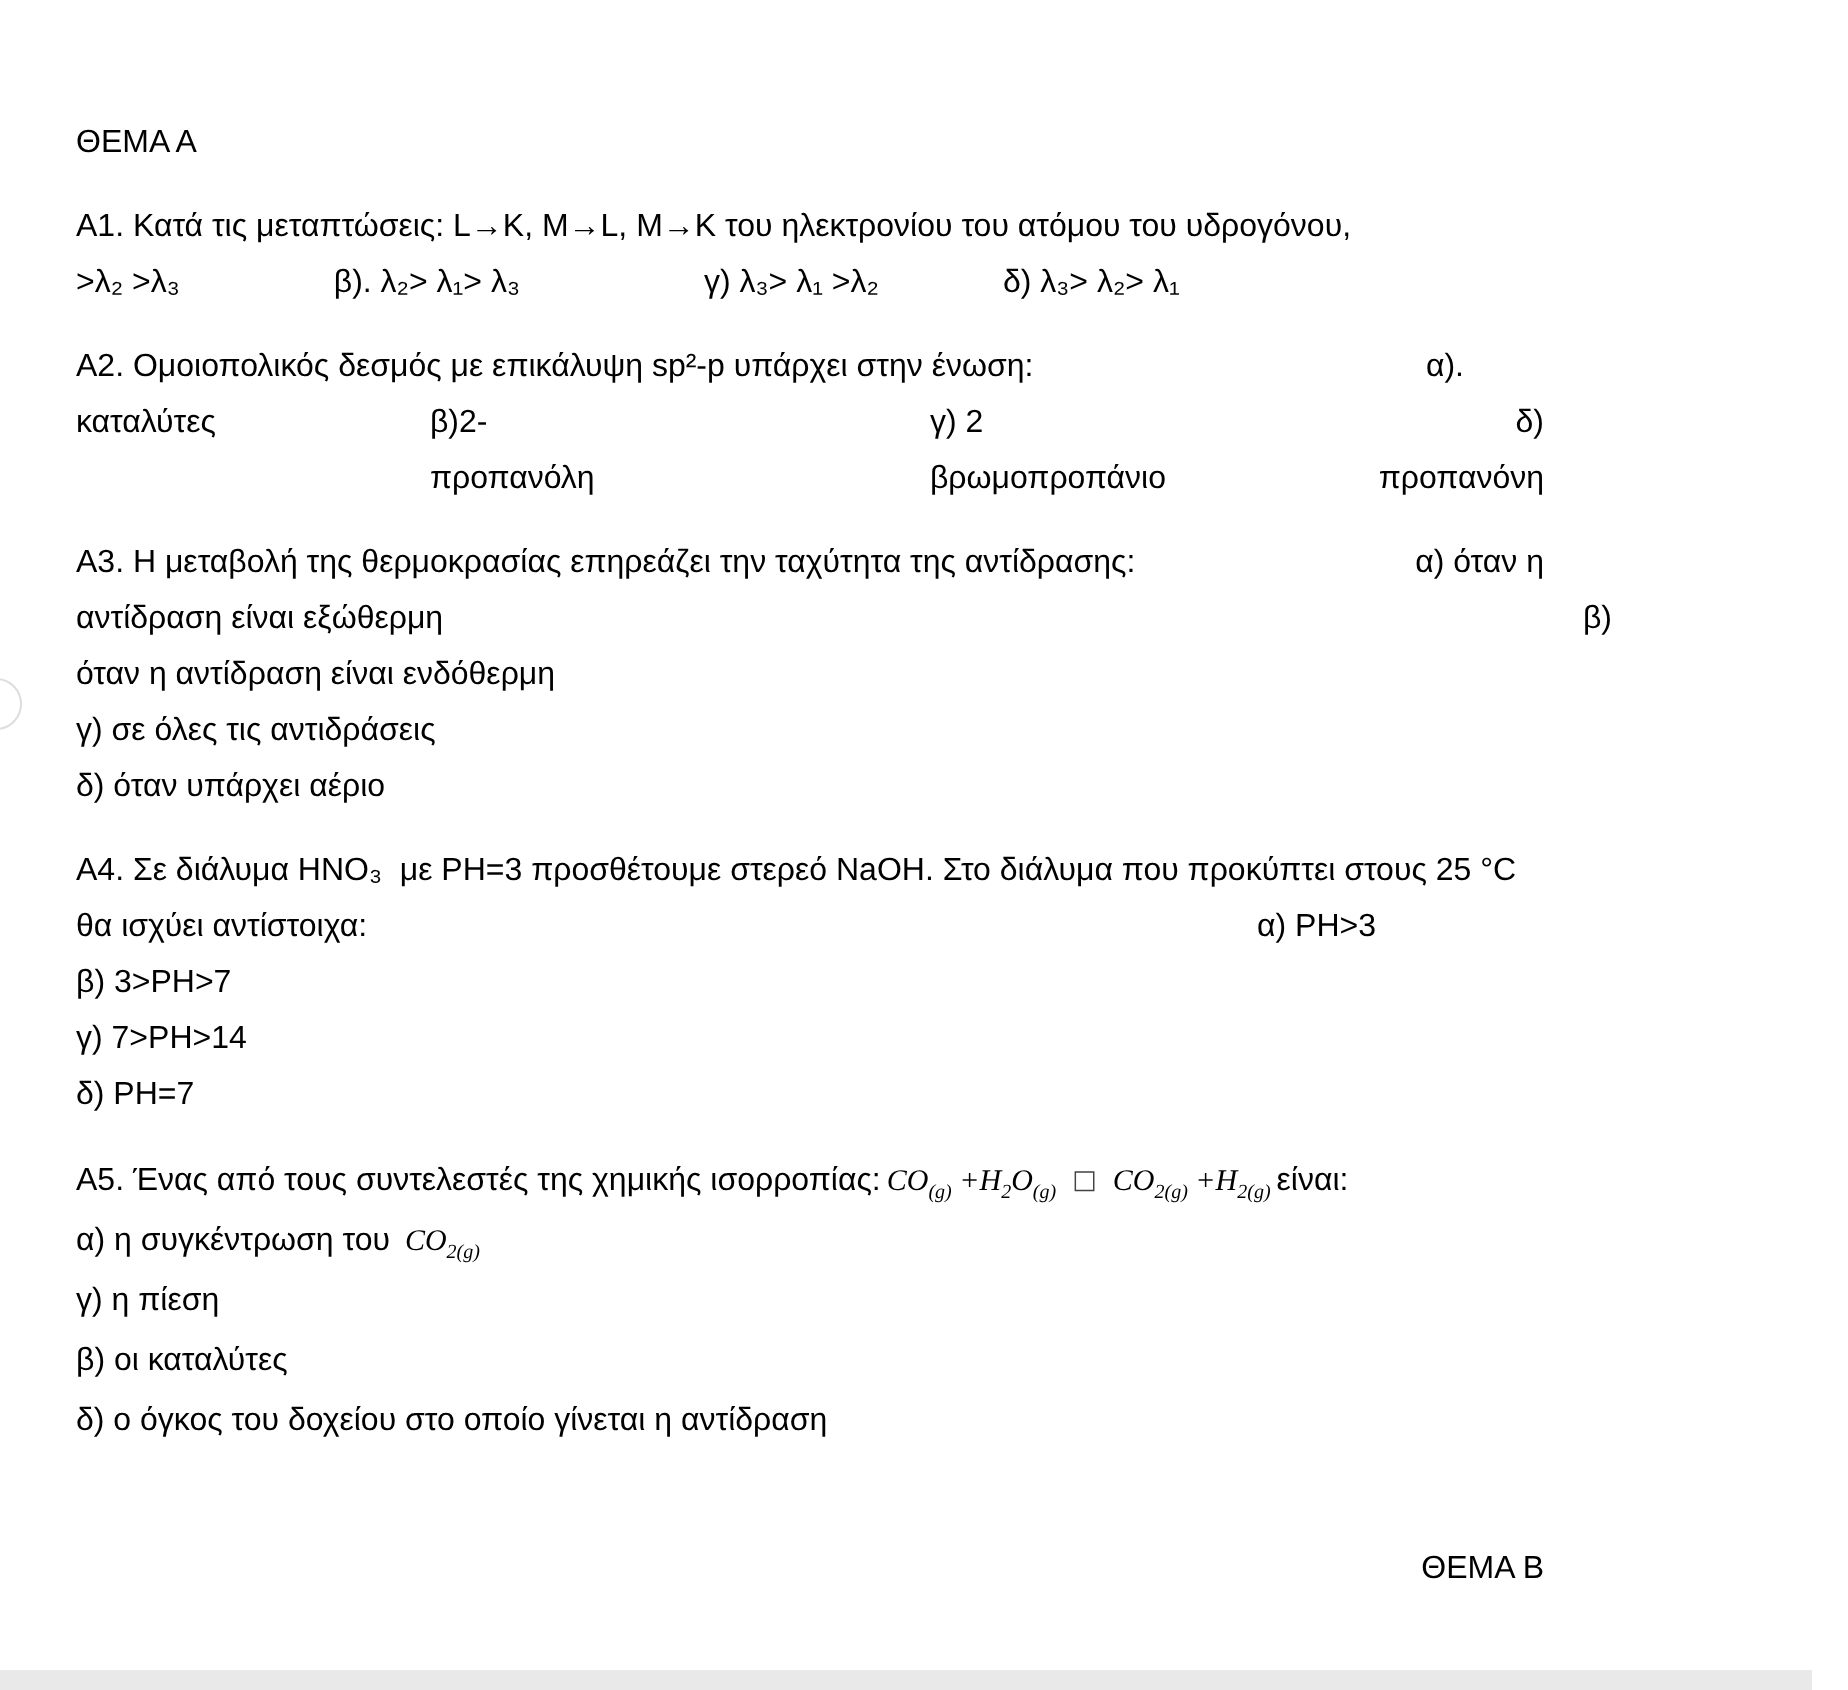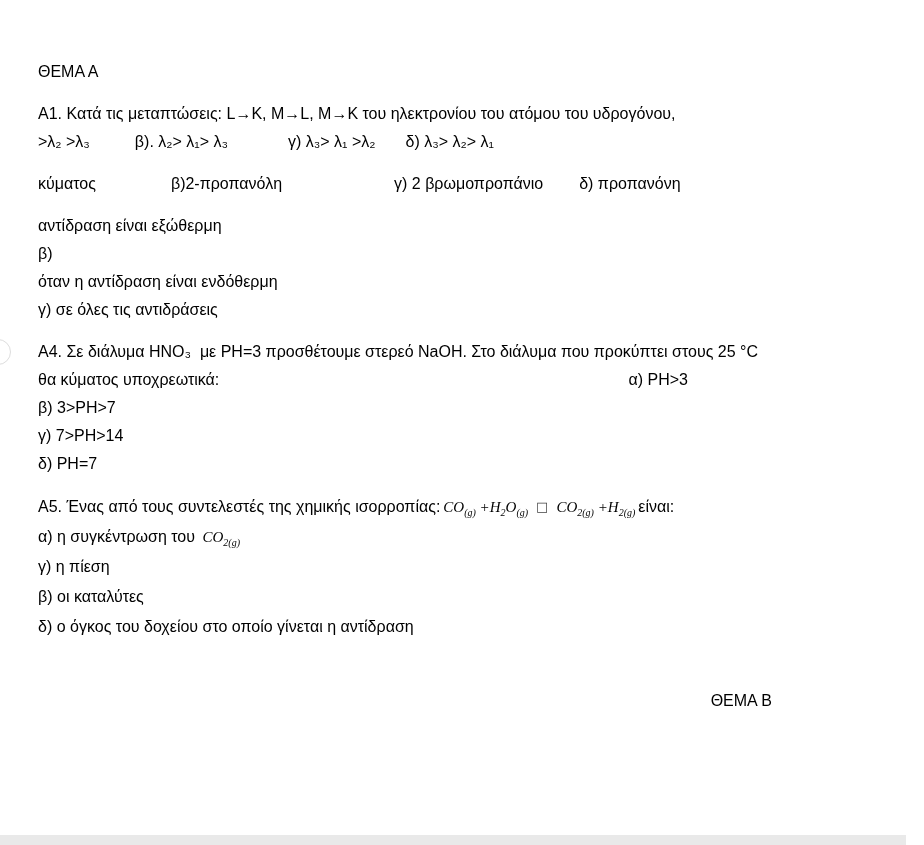--- a/index.html
+++ b/index.html
@@ -16,30 +16,30 @@
     width:812px; height:845px;
     padding:58px 40px 0 38px;
   }
   .heading { line-height:28px; }
   .heading-b { margin-top:45px;text-align:right; }
   .para { margin-top:14px; }
   .line { line-height:28px; white-space:pre-wrap; }
   .para-a5 .line { line-height:30px; }
   .flexline { display:flex; justify-content:space-between; }
   .flexline > span { white-space:pre-wrap; }
-  .beta-overhang { margin-right:-34px;flex-direction:column; }
+  .beta-overhang { margin-right:-34px; }
   .pad-a4 { padding-right:84px; }
   .pad-a2 { padding-right:40px; }
-  .optrow { display:flex; }
+  .optrow { display:flex;gap:32px; }
   .q1row .o2 { margin-left:45px; }
   .q1row .o3 { margin-left:60px; }
   .q1row .o4 { margin-left:30px; }
   .q2row .o2 { margin-left:75px; }
   .q2row .o3 { margin-left:112px; }
-  .q2row .o4 { margin-left:36px; }
+  .q2row .o4 { margin-left:36px;text-align:right; }
   .math {
     font-family:Liberation Serif, serif;
     font-style:italic;
     font-size:15px;
     margin:12px 3px;
     white-space:pre-wrap;
   }
   .math sub { font-size:10px; line-height:0; }
   .eqbox {
     font-family:"DejaVu Sans", sans-serif;
@@ -75,41 +75,50 @@
     <div class="line">Α1. Κατά τις μεταπτώσεις: L→K, M→L, M→K του ηλεκτρονίου του ατόμου του υδρογόνου,</div>
     <div class="line optrow q1row">
       <span class="o1">&gt;λ₂ &gt;λ₃</span>
       <span class="o2">β). λ₂&gt; λ₁&gt; λ₃</span>
       <span class="o3">γ) λ₃&gt; λ₁ &gt;λ₂</span>
       <span class="o4">δ) λ₃&gt; λ₂&gt; λ₁</span>
     </div>
   </div>
 
   <div class="para">
+    <div class="line flexline pad-a2">
+      <span>Α2. Ομοιοπολικός δεσμός με επικάλυψη sp²-p υπάρχει στην ένωση:</span>
+      <span>α).</span>
+    </div>
     <div class="line optrow q2row">
-      <span class="o1">κύματος</span>
+      <span class="o1">καταλύτες</span>
       <span class="o2">β)2-προπανόλη</span>
       <span class="o3">γ) 2 βρωμοπροπάνιο</span>
       <span class="o4">δ) προπανόνη</span>
     </div>
   </div>
 
   <div class="para">
+    <div class="line flexline">
+      <span>Α3. Η μεταβολή της θερμοκρασίας επηρεάζει την ταχύτητα της αντίδρασης:</span>
+      <span>α) όταν η</span>
+    </div>
     <div class="line flexline beta-overhang">
       <span>αντίδραση είναι εξώθερμη</span>
       <span>β)</span>
     </div>
     <div class="line">όταν η αντίδραση είναι ενδόθερμη</div>
     <div class="line">γ) σε όλες τις αντιδράσεις</div>
+    <div class="line">δ) όταν υπάρχει αέριο</div>
   </div>
 
   <div class="para">
     <div class="line">Α4. Σε διάλυμα ΗΝΟ₃  με PH=3 προσθέτουμε στερεό NaOH. Στο διάλυμα που προκύπτει στους 25 °C</div>
     <div class="line flexline pad-a4">
-      <span>θα κύματος υποχρεωτικά:</span>
+      <span>θα ισχύει αντίστοιχα:</span>
       <span>α) PH&gt;3</span>
     </div>
     <div class="line">β) 3&gt;PH&gt;7</div>
     <div class="line">γ) 7&gt;PH&gt;14</div>
     <div class="line">δ) PH=7</div>
   </div>
 
   <div class="para para-a5">
     <div class="line"><span>Α5. Ένας από τους συντελεστές της χημικής ισορροπίας:</span><span class="math"><span>CO</span><sub>(g)</sub><span> +H</span><sub>2</sub><span>O</span><sub>(g)</sub></span><span class="eqbox">□</span><span class="math"><span>CO</span><sub>2(g)</sub><span> +H</span><sub>2(g)</sub></span><span>είναι:</span></div>
     <div class="line"><span>α) η συγκέντρωση του </span><span class="math"><span>CO</span><sub>2(g)</sub></span></div>

